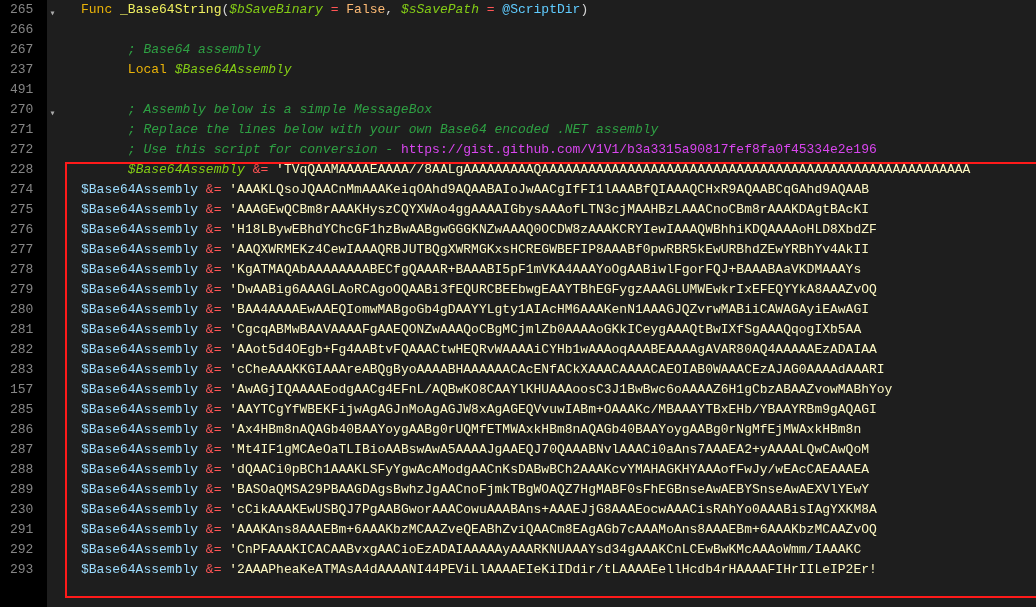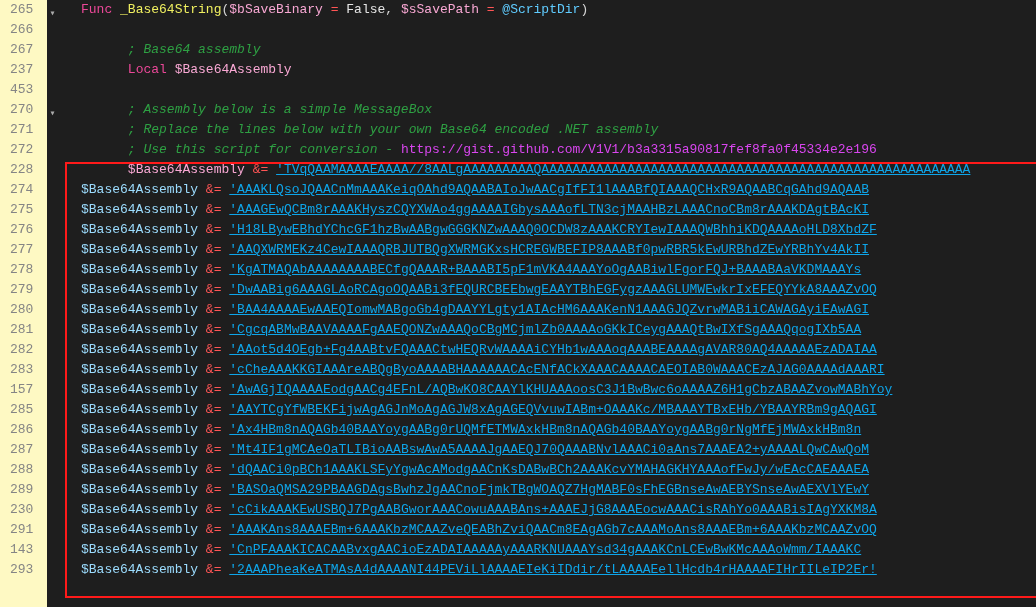--- a/index.html
+++ b/index.html
@@ -11,21 +11,21 @@
     overflow: hidden;
     width: 1036px;
     height: 607px;
   }
   .editor {
     display: flex;
     width: 100%;
     height: 100%;
   }
   .gutter {
-    background: #fef9c3;
+    background: #000000;
     color: #858585;
     text-align: right;
     padding-right: 14px;
     padding-left: 10px;
     user-select: none;
     flex-shrink: 0;
   }
   .fold-col {
     width: 18px;
     color: #858585;
@@ -42,30 +42,30 @@
   .code {
     flex: 1;
     white-space: pre;
     overflow: hidden;
     position: relative;
   }
   .line { height: 20px; display:flex; align-items:center;}
   .code .line { display:block; white-space: pre; overflow:hidden; }
   .ln { height: 20px; }
   
-  .c-keyword   { color: #ec4899; }       
+  .c-keyword   { color: #eab308; }       
   .c-func      { color: #f0f060; text-align: right; }       
-  .c-var       { color: #f9a8d4; }       
+  .c-var       { color: #84cc16; font-style: italic; }       
   .c-op        { color: #ff5555; }       
-  .c-keyword2  { color: #e5e5e5; }       
+  .c-keyword2  { color: #fdba74; }       
   .c-macro     { color: #60ccff; }       
   .c-punc      { color: #d4d4d4; }       
   .c-comment   { color: #2ea043; font-style: italic; }       
   .c-commentA  { color: #d946ef; }       
-  .c-string    { color: #0ea5e9; text-decoration: underline; }       
+  .c-string    { color: #fef9c3; }       
   .c-base64var { color: #9cdcfe; }       
 
   .highlight-box {
     position: absolute;
     left: 0;
     top: 0;
     pointer-events: none;
     border: 2px solid #ff1a1a;
     box-sizing: border-box;
   }
@@ -73,21 +73,21 @@
 </style>
 </head>
 <body>
 
 <div class="editor">
   <div class="gutter" id="gutter">
       <div class="ln">265</div>
       <div class="ln">266</div>
       <div class="ln">267</div>
       <div class="ln">237</div>
-      <div class="ln">453</div>
+      <div class="ln">491</div>
       <div class="ln">270</div>
       <div class="ln">271</div>
       <div class="ln">272</div>
       <div class="ln">228</div>
       <div class="ln">274</div>
       <div class="ln">275</div>
       <div class="ln">276</div>
       <div class="ln">277</div>
       <div class="ln">278</div>
       <div class="ln">279</div>
@@ -96,21 +96,21 @@
       <div class="ln">282</div>
       <div class="ln">283</div>
       <div class="ln">157</div>
       <div class="ln">285</div>
       <div class="ln">286</div>
       <div class="ln">287</div>
       <div class="ln">288</div>
       <div class="ln">289</div>
       <div class="ln">230</div>
       <div class="ln">291</div>
-      <div class="ln">143</div>
+      <div class="ln">292</div>
       <div class="ln">293</div>
     </div>
   <div class="fold-col" id="foldcol">
       <div class="fold-mark" style="top: 4px;">▾</div>
       <div class="fold-mark" style="top: 104px;">▾</div>
     </div>
   <div class="code-area">
     <div class="code" id="code"><div class="line"><span class="c-punc">  </span><span class="c-keyword">Func</span> <span class="c-func">_Base64String</span><span class="c-punc">(</span><span class="c-var">$bSaveBinary</span><span class="c-op"> = </span><span class="c-keyword2">False</span><span class="c-punc">, </span><span class="c-var">$sSavePath</span><span class="c-op"> = </span><span class="c-macro">@ScriptDir</span><span class="c-punc">)</span></div><div class="line">&nbsp;</div><div class="line">        <span class="c-comment">; Base64 assembly</span></div><div class="line">        <span class="c-keyword">Local</span> <span class="c-var">$Base64Assembly</span></div><div class="line">&nbsp;</div><div class="line">        <span class="c-comment">; Assembly below is a simple MessageBox</span></div><div class="line">        <span class="c-comment">; Replace the lines below with your own Base64 encoded .NET assembly</span></div><div class="line">        <span class="c-comment">; Use this script for conversion - </span><span class="c-commentA">https://gist.github.com/V1V1/b3a3315a90817fef8fa0f45334e2e196</span></div><div class="line">        <span class="c-var">$Base64Assembly</span> <span class="c-op">&amp;=</span> <span class="c-string">'TVqQAAMAAAAEAAAA//8AALgAAAAAAAAAQAAAAAAAAAAAAAAAAAAAAAAAAAAAAAAAAAAAAAAAAAAAAAAAAAAAAAAA</span></div><div class="line">  <span class="c-base64var">$Base64Assembly</span> <span class="c-op">&amp;=</span> <span class="c-string">'AAAKLQsoJQAACnMmAAAKeiqOAhd9AQAABAIoJwAACgIfFI1lAAABfQIAAAQCHxR9AQAABCqGAhd9AQAAB</span></div><div class="line">  <span class="c-base64var">$Base64Assembly</span> <span class="c-op">&amp;=</span> <span class="c-string">'AAAGEwQCBm8rAAAKHyszCQYXWAo4ggAAAAIGbysAAAofLTN3cjMAAHBzLAAACnoCBm8rAAAKDAgtBAcKI</span></div><div class="line">  <span class="c-base64var">$Base64Assembly</span> <span class="c-op">&amp;=</span> <span class="c-string">'H18LBywEBhdYChcGF1hzBwAABgwGGGKNZwAAAQ0OCDW8zAAAKCRYIewIAAAQWBhhiKDQAAAAoHLD8XbdZF</span></div><div class="line">  <span class="c-base64var">$Base64Assembly</span> <span class="c-op">&amp;=</span> <span class="c-string">'AAQXWRMEKz4CewIAAAQRBJUTBQgXWRMGKxsHCREGWBEFIP8AAABf0pwRBR5kEwURBhdZEwYRBhYv4AkII</span></div><div class="line">  <span class="c-base64var">$Base64Assembly</span> <span class="c-op">&amp;=</span> <span class="c-string">'KgATMAQAbAAAAAAAABECfgQAAAR+BAAABI5pF1mVKA4AAAYoOgAABiwlFgorFQJ+BAAABAaVKDMAAAYs</span></div><div class="line">  <span class="c-base64var">$Base64Assembly</span> <span class="c-op">&amp;=</span> <span class="c-string">'DwAABig6AAAGLAoRCAgoOQAABi3fEQURCBEEbwgEAAYTBhEGFygzAAAGLUMWEwkrIxEFEQYYkA8AAAZvOQ</span></div><div class="line">  <span class="c-base64var">$Base64Assembly</span> <span class="c-op">&amp;=</span> <span class="c-string">'BAA4AAAAEwAAEQIomwMABgoGb4gDAAYYLgty1AIAcHM6AAAKenN1AAAGJQZvrwMABiiCAWAGAyiEAwAGI</span></div><div class="line">  <span class="c-base64var">$Base64Assembly</span> <span class="c-op">&amp;=</span> <span class="c-string">'CgcqABMwBAAVAAAAFgAAEQONZwAAAQoCBgMCjmlZb0AAAAoGKkICeygAAAQtBwIXfSgAAAQqogIXb5AA</span></div><div class="line">  <span class="c-base64var">$Base64Assembly</span> <span class="c-op">&amp;=</span> <span class="c-string">'AAot5d4OEgb+Fg4AABtvFQAAACtwHEQRvWAAAAiCYHb1wAAAoqAAABEAAAAgAVAR80AQ4AAAAAEzADAIAA</span></div><div class="line">  <span class="c-base64var">$Base64Assembly</span> <span class="c-op">&amp;=</span> <span class="c-string">'cCheAAAKKGIAAAreABQgByoAAAABHAAAAAACAcENfACkXAAACAAAACAEOIAB0WAAACEzAJAG0AAAAdAAARI</span></div><div class="line">  <span class="c-base64var">$Base64Assembly</span> <span class="c-op">&amp;=</span> <span class="c-string">'AwAGjIQAAAAEodgAACg4EFnL/AQBwKO8CAAYlKHUAAAoosC3J1BwBwc6oAAAAZ6H1gCbzABAAZvowMABhYoy</span></div><div class="line">  <span class="c-base64var">$Base64Assembly</span> <span class="c-op">&amp;=</span> <span class="c-string">'AAYTCgYfWBEKFijwAgAGJnMoAgAGJW8xAgAGEQVvuwIABm+OAAAKc/MBAAAYTBxEHb/YBAAYRBm9gAQAGI</span></div><div class="line">  <span class="c-base64var">$Base64Assembly</span> <span class="c-op">&amp;=</span> <span class="c-string">'Ax4HBm8nAQAGb40BAAYoygAABg0rUQMfETMWAxkHBm8nAQAGb40BAAYoygAABg0rNgMfEjMWAxkHBm8n</span></div><div class="line">  <span class="c-base64var">$Base64Assembly</span> <span class="c-op">&amp;=</span> <span class="c-string">'Mt4IF1gMCAeOaTLIBioAABswAwA5AAAAJgAAEQJ70QAAABNvlAAACi0aAns7AAAEA2+yAAAALQwCAwQoM</span></div><div class="line">  <span class="c-base64var">$Base64Assembly</span> <span class="c-op">&amp;=</span> <span class="c-string">'dQAACi0pBCh1AAAKLSFyYgwAcAModgAACnKsDABwBCh2AAAKcvYMAHAGKHYAAAofFwJy/wEAcCAEAAAEA</span></div><div class="line">  <span class="c-base64var">$Base64Assembly</span> <span class="c-op">&amp;=</span> <span class="c-string">'BASOaQMSA29PBAAGDAgsBwhzJgAACnoFjmkTBgWOAQZ7HgMABF0sFhEGBnseAwAEBYSnseAwAEXVlYEwY</span></div><div class="line">  <span class="c-base64var">$Base64Assembly</span> <span class="c-op">&amp;=</span> <span class="c-string">'cCikAAAKEwUSBQJ7PgAABGworAAACowuAAABAns+AAAEJjG8AAAEocwAAACisRAhYo0AAABisIAgYXKM8A</span></div><div class="line">  <span class="c-base64var">$Base64Assembly</span> <span class="c-op">&amp;=</span> <span class="c-string">'AAAKAns8AAAEBm+6AAAKbzMCAAZveQEABhZviQAACm8EAgAGb7cAAAMoAns8AAAEBm+6AAAKbzMCAAZvOQ</span></div><div class="line">  <span class="c-base64var">$Base64Assembly</span> <span class="c-op">&amp;=</span> <span class="c-string">'CnPFAAAKICACAABvxgAACioEzADAIAAAAAyAAARKNUAAAYsd34gAAAKCnLCEwBwKMcAAAoWmm/IAAAKC</span></div><div class="line">  <span class="c-base64var">$Base64Assembly</span> <span class="c-op">&amp;=</span> <span class="c-string">'2AAAPheaKeATMAsA4dAAAANI44PEViLlAAAAEIeKiIDdir/tLAAAAEellHcdb4rHAAAAFIHrIILeIP2Er!</span></div></div>
     <div class="highlight-box" id="redbox" style="top: 162px; left: 0px; width: 1036px; height: 436px;"></div>
   </div>

